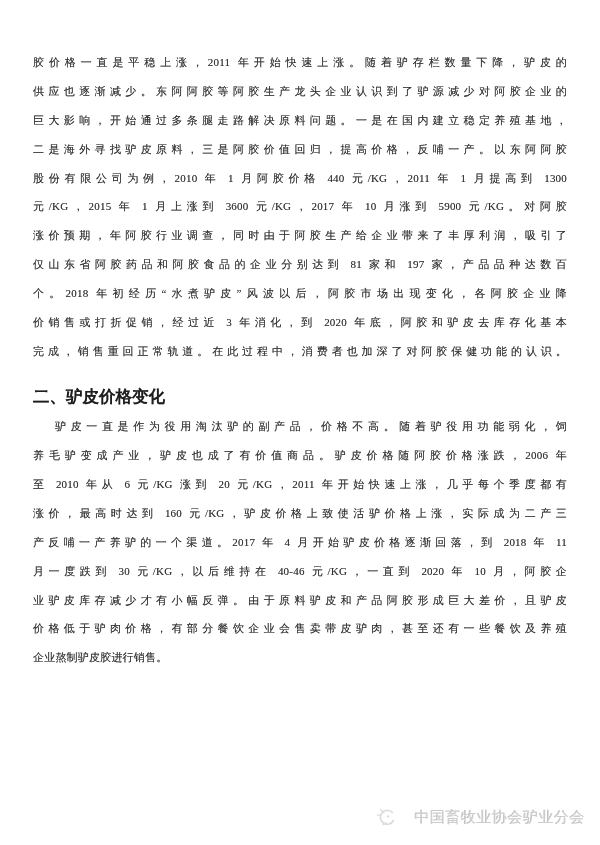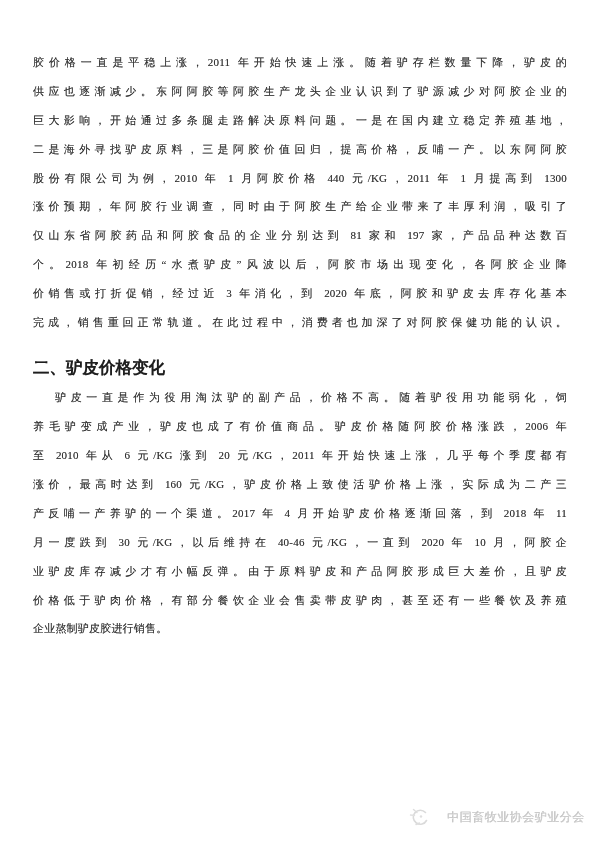--- a/index.html
+++ b/index.html
@@ -40,41 +40,42 @@
     text-shadow:0 0 0.5px rgba(30,30,30,0.5);
   }
   .watermark {
     position:absolute;
     top:804px; right:15px;
     display:flex;
     align-items:center;
     gap:15px;
   }
   .watermark-text {
-    font-size:12px;
+    font-size:15px;
     letter-spacing:0.5px;
     color:#cbcbcb;
     text-shadow:0.6px 0.6px 0 #ffffff, -0.4px -0.4px 0 #bdbdbd;
     white-space:nowrap;
   }
   .logo { width:26px; height:26px; opacity:0.9; }
 </style>
 </head>
 <body>
 
 <div class="page">
 
   <div class="doc">
 
     <div class="para">
       <div class="line">胶价格一直是平稳上涨，2011 年开始快速上涨。随着驴存栏数量下降，驴皮的</div>
       <div class="line">供应也逐渐减少。东阿阿胶等阿胶生产龙头企业认识到了驴源减少对阿胶企业的</div>
       <div class="line">巨大影响，开始通过多条腿走路解决原料问题。一是在国内建立稳定养殖基地，</div>
       <div class="line">二是海外寻找驴皮原料，三是阿胶价值回归，提高价格，反哺一产。以东阿阿胶</div>
       <div class="line">股份有限公司为例，2010 年 1 月阿胶价格 440 元/KG，2011 年 1 月提高到 1300</div>
+      <div class="line">元/KG，2015 年 1 月上涨到 3600 元/KG，2017 年 10 月涨到 5900 元/KG。对阿胶</div>
       <div class="line">涨价预期，年阿胶行业调查，同时由于阿胶生产给企业带来了丰厚利润，吸引了</div>
       <div class="line">仅山东省阿胶药品和阿胶食品的企业分别达到 81 家和 197 家，产品品种达数百</div>
       <div class="line">个。2018 年初经历“水煮驴皮”风波以后，阿胶市场出现变化，各阿胶企业降</div>
       <div class="line">价销售或打折促销，经过近 3 年消化，到 2020 年底，阿胶和驴皮去库存化基本</div>
       <div class="line">完成，销售重回正常轨道。在此过程中，消费者也加深了对阿胶保健功能的认识。</div>
     </div>
 
 
     <h2 class="heading">二、驴皮价格变化</h2>
 

